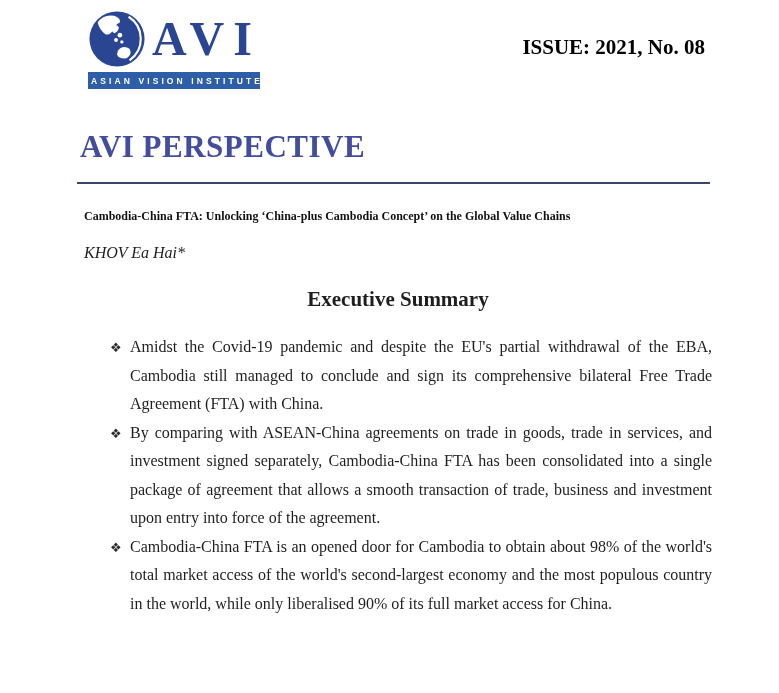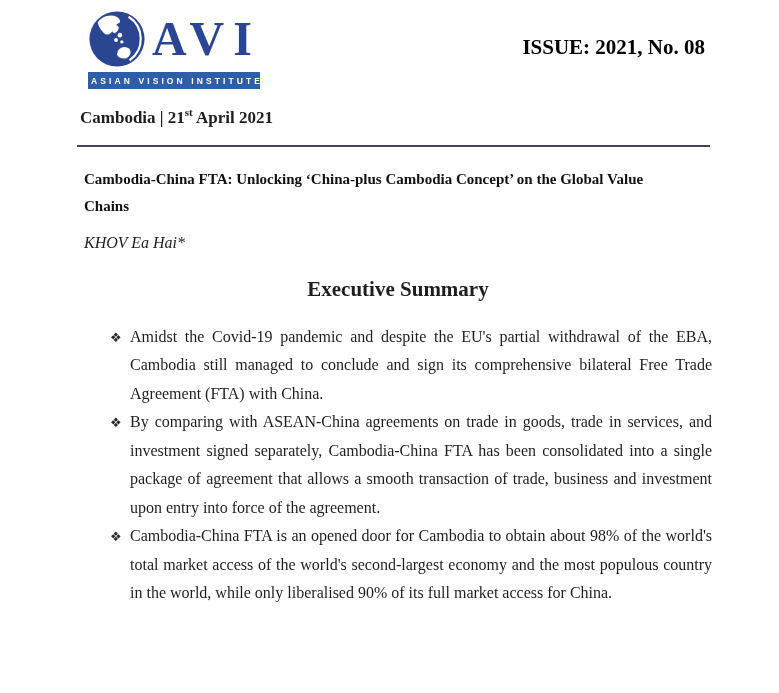--- a/index.html
+++ b/index.html
@@ -75,21 +75,21 @@
     margin: 17px 69px 0 77px;
     border: none;
     border-top: 2px solid #3e4563;
     height: 0;
   }
 
   
   .article { margin: 0 67px 0 84px; }
   .article-title {
     margin: 19px 0 0 0;
-    font-size: 15px;
+    font-size: 12px;
     font-weight: bold;
     line-height: 27px;
     max-width: 585px;
     color: #111111;
   }
   .author {
     margin: 13px 0 0 0;
     font-size: 16px;
     font-style: italic;
     line-height: 19px;
@@ -146,22 +146,22 @@
         </span>
         <span class="logo-acronym">AVI</span>
       </div>
       <div class="logo-bar">ASIAN VISION INSTITUTE</div>
     </div>
 
     <div class="issue">ISSUE: 2021, No. 08</div>
 
   </div>
 
+  <h1 class="masthead-title">AVI PERSPECTIVE</h1>
 
-  <div class="dateline"><span>Cambodia | 21</span><sup>st</sup><span> April 2021</span></div>
 
   <hr class="divider">
 
   <div class="article">
 
     <h2 class="article-title">Cambodia-China FTA: Unlocking ‘China-plus Cambodia Concept’ on the Global Value Chains</h2>
 
     <div class="author">KHOV Ea Hai*</div>
 
     <h3 class="section-heading">Executive Summary</h3>

